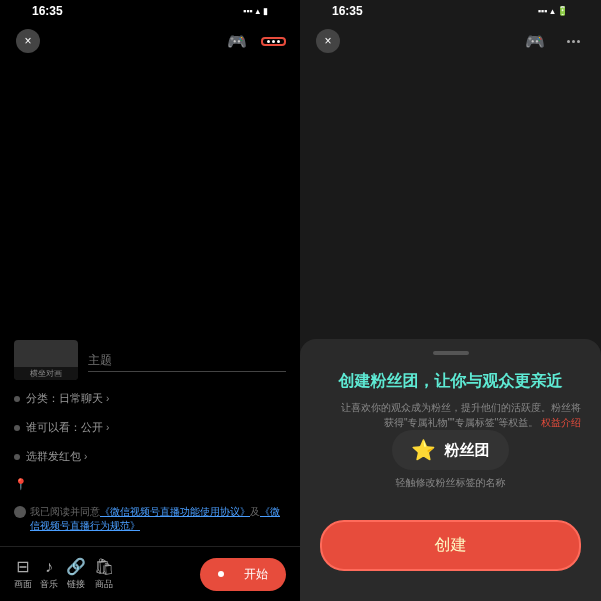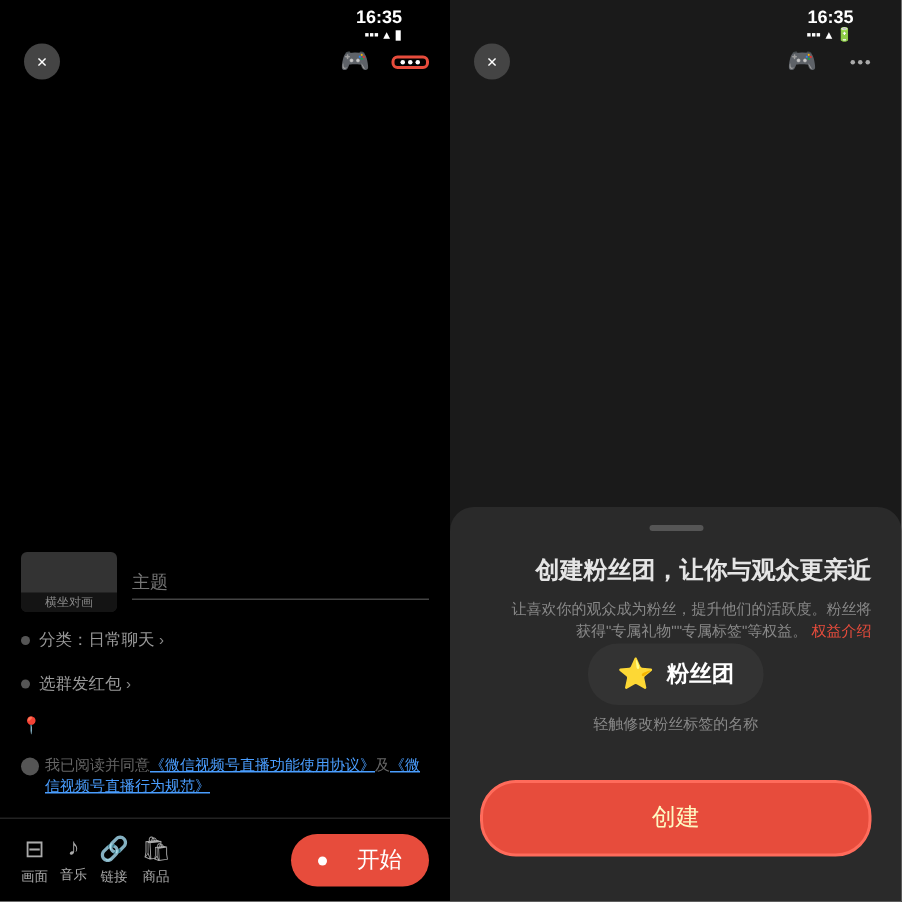--- a/index.html
+++ b/index.html
@@ -28,24 +28,23 @@
       background: #1a1a1a;
       position: relative;
       display: flex;
       flex-direction: column;
     }
 
     
     .status-bar {
       display: flex;
       justify-content: space-between;
-      align-items: flex-end;
+      align-items: center;
       padding: 4px 32px;
       height: 22px;
-      flex-direction: column;
     }
     .status-time {
       color: #fff;
       font-size: 12px;
       font-weight: 600;
     }
     .status-icons {
       display: flex;
       align-items: center;
       gap: 3px;
@@ -230,21 +229,21 @@
       color: #aaa;
       font-size: 9px;
     }
     .start-btn {
       margin-left: auto;
       background: #e74c3c;
       border: none;
       border-radius: 20px;
       padding: 8px 18px;
       color: #fff;
-      font-size: 15px;
+      font-size: 12px;
       cursor: pointer;
       display: flex;
       align-items: center;
       gap: 20px;
     }
     .start-dot {
       width: 6px;
       height: 6px;
       background: #fff;
       border-radius: 50%;
@@ -261,24 +260,24 @@
       padding: 12px 20px 30px;
     }
     .sheet-handle {
       width: 36px;
       height: 4px;
       background: #555;
       border-radius: 2px;
       margin: 0 auto 16px;
     }
     .sheet-title {
-      color: #e5e5e5;
+      color: #5eead4;
       font-size: 16px;
       font-weight: 600;
-      text-align: right;
+      text-align: center;
       margin-bottom: 8px;
     }
     .sheet-subtitle {
       color: #888;
       font-size: 10px;
       text-align: right;
       line-height: 1.5;
     }
     .sheet-subtitle .red-link {
       color: #e74c3c;
@@ -362,20 +361,24 @@
       </div>
       <input class="theme-input" type="text" placeholder="主题" style="">
     </div>
 
     <div class="option-row">
       <div class="option-dot"></div>
       <span class="option-text">分类：日常聊天 <span class="arrow">›</span></span>
     </div>
     <div class="option-row">
       <div class="option-dot"></div>
+      <span class="option-text">谁可以看：公开 <span class="arrow">›</span></span>
+    </div>
+    <div class="option-row">
+      <div class="option-dot"></div>
       <span class="option-text">选群发红包 <span class="arrow">›</span></span>
     </div>
     <div class="option-row">
       <span class="location-pin">📍</span>
     </div>
 
     <div class="agree-row">
       <div class="agree-check"></div>
       <span class="agree-text">
         我已阅读并同意<span class="link">《微信视频号直播功能使用协议》</span>及<span class="link">《微信视频号直播行为规范》</span>

